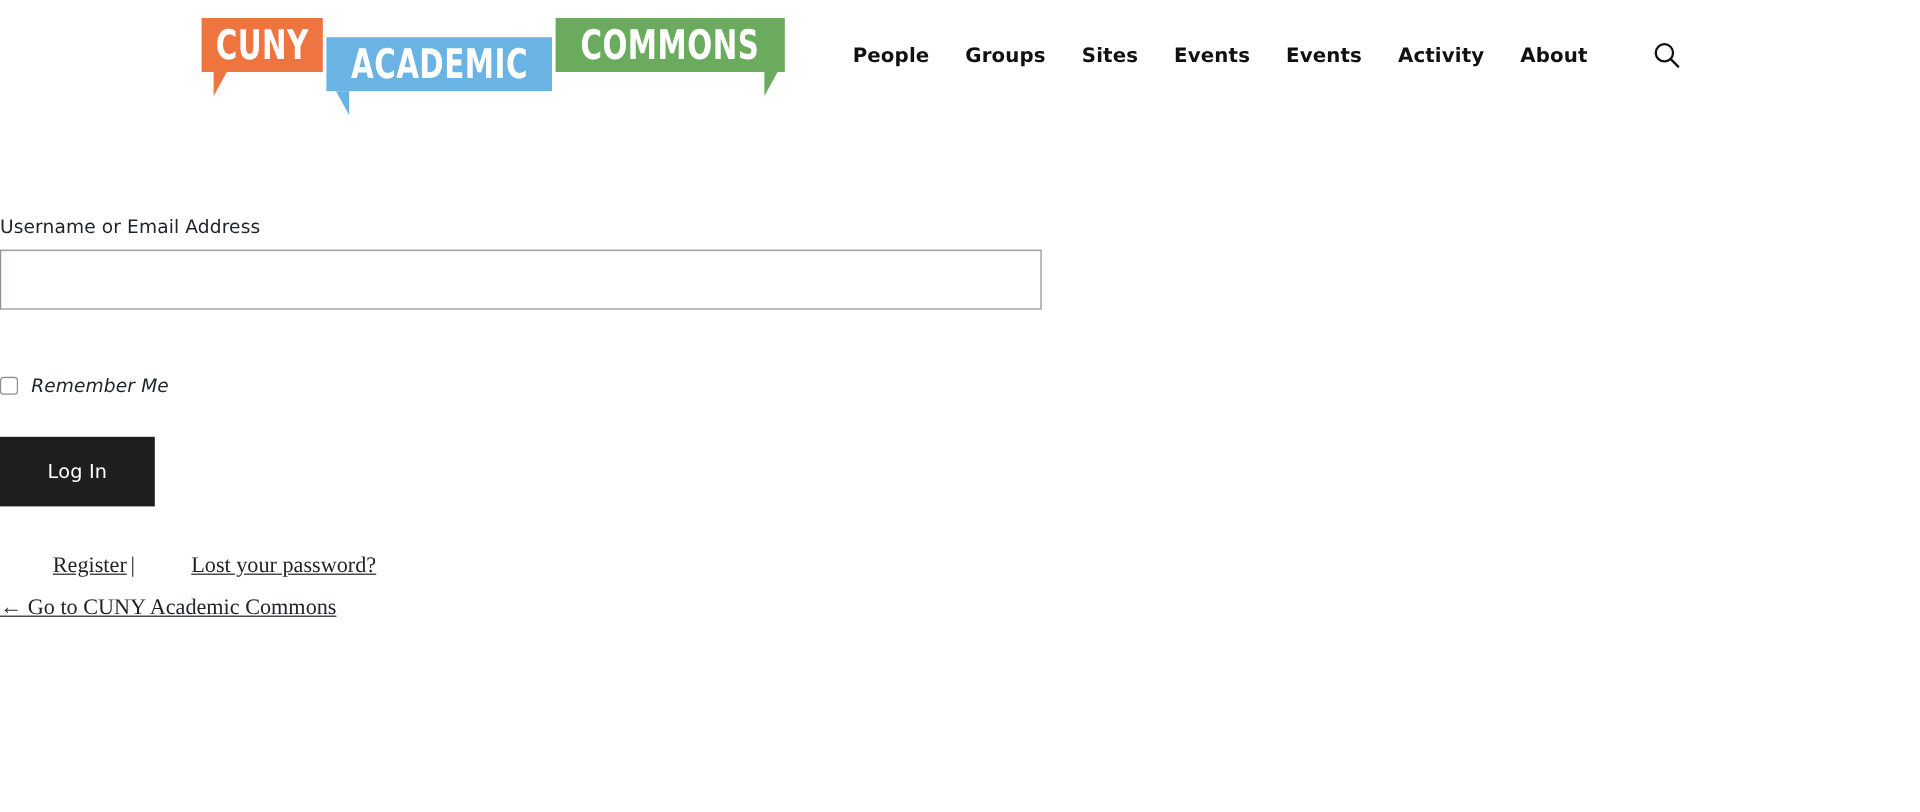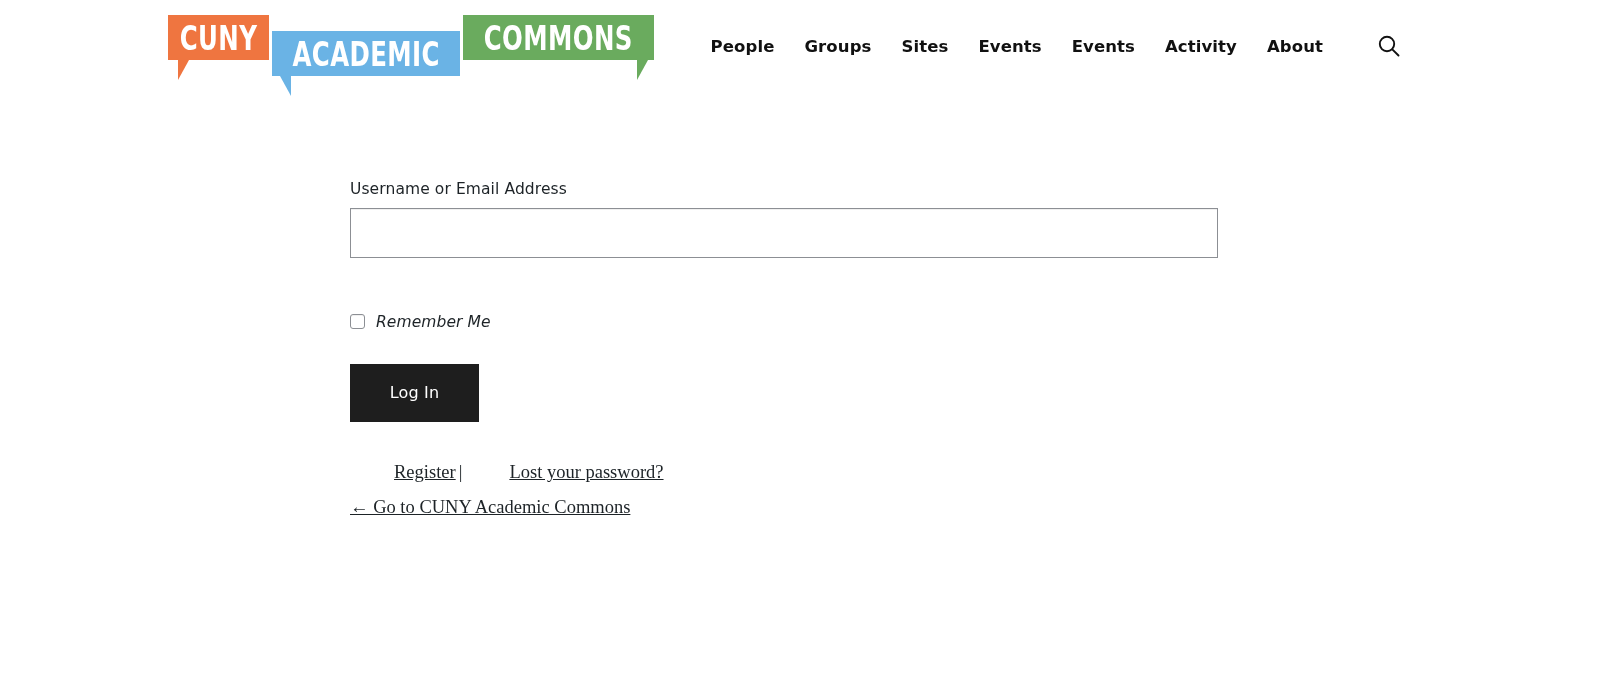--- a/index.html
+++ b/index.html
@@ -105,21 +105,20 @@
     border: none;
     padding: 0;
     cursor: pointer;
     display: flex;
     align-items: center;
     color: #111;
   }
 
   
   .login-area {
-    padding-left: 350px;
     padding-top: 87px;
   }
   .field-group { margin-bottom: 0; }
 
   .field-label {
     display: block;
     font-family: "DejaVu Sans", "Liberation Sans", sans-serif;
     font-size: 15.5px;
     color: #1d2327;
     line-height: 1.4;

